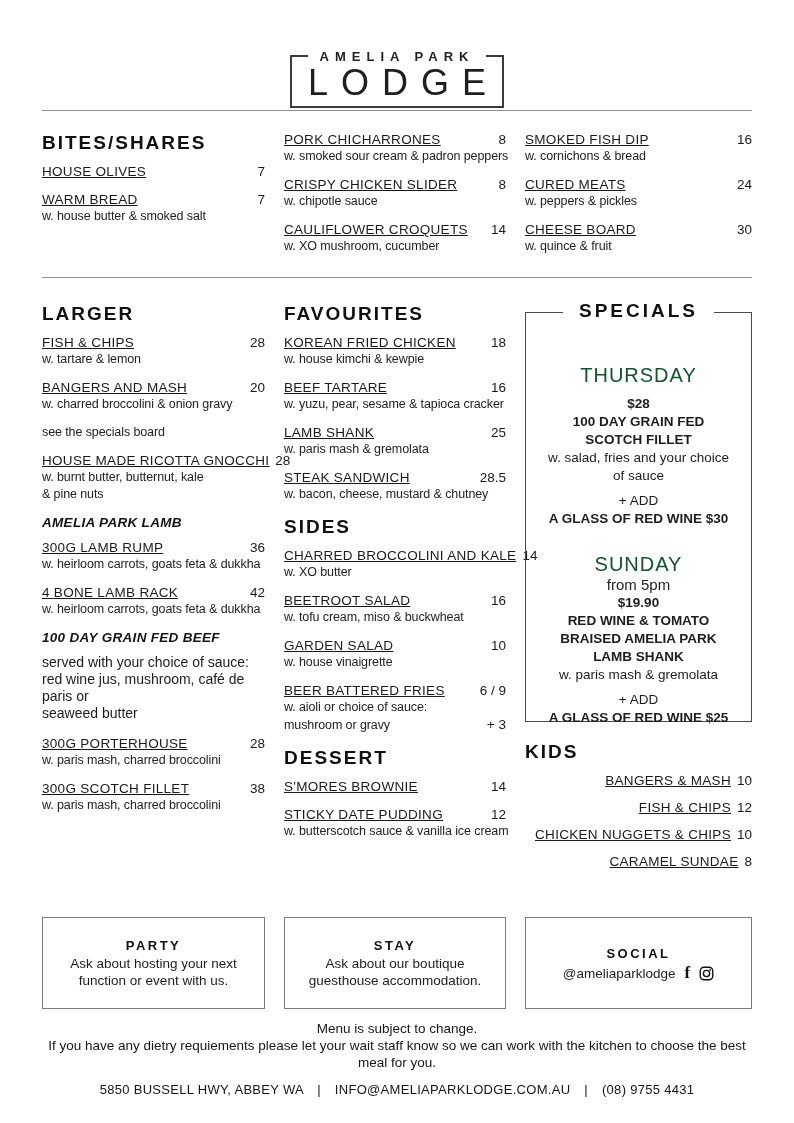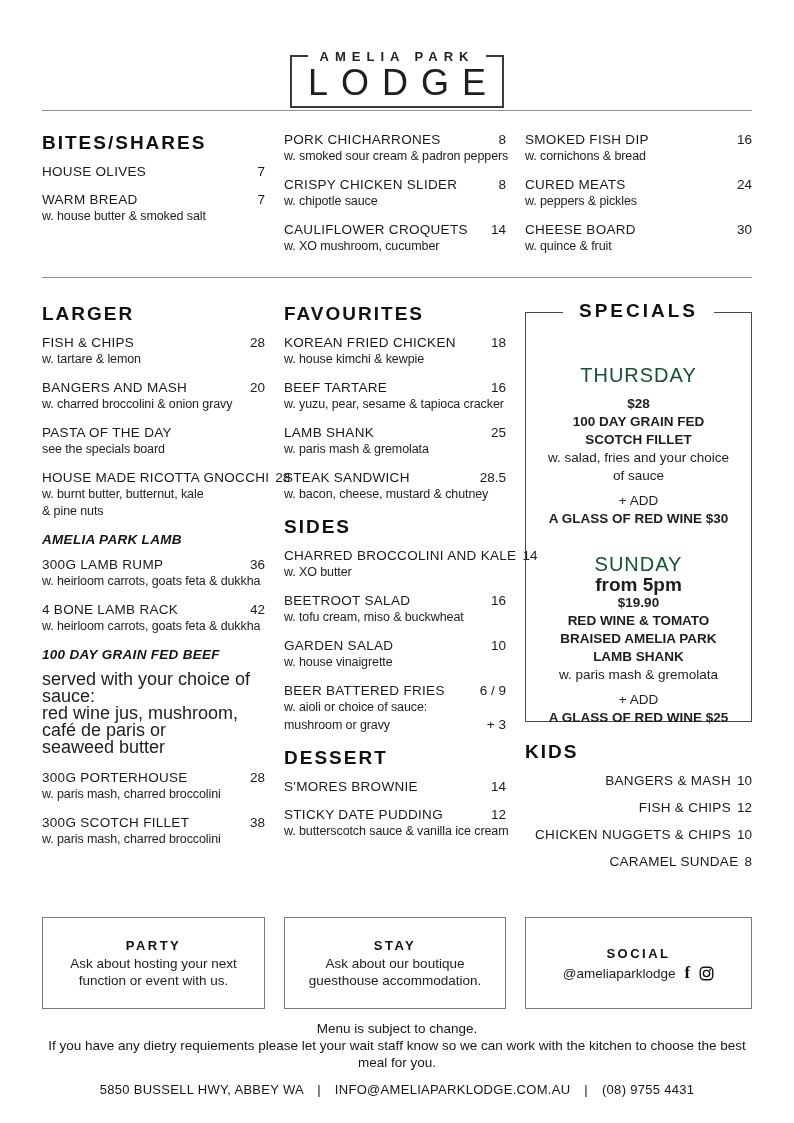--- a/index.html
+++ b/index.html
@@ -39,46 +39,46 @@
   .sec-title {
     font-size: 19px; font-weight: bold; letter-spacing: 2px;
     color: #111; line-height: 24px; margin-bottom: 8px;
   }
   .grid3 { display: grid; grid-template-columns: 223px 222px 227px; column-gap: 19px; }
   .section1 { margin-top: 20px; height: 146px; }
   .section2 { margin-top: 24px; height: 612px; overflow: hidden; }
 
   .item { margin-bottom: 11px; }
   .row { display: flex; justify-content: space-between; align-items: baseline; }
-  .nm { font-size: 13.5px; letter-spacing: 0.3px; line-height: 17px; white-space: nowrap; color: #1a1a1a; }
+  .nm { font-size: 13.5px; letter-spacing: 0.3px; line-height: 17px; white-space: nowrap; color: #1a1a1a; text-decoration: underline; }
   .pr { font-size: 13.5px; line-height: 17px; color: #1a1a1a; padding-left: 6px; }
   .ds { font-size: 12.5px; letter-spacing: -0.1px; line-height: 17px; color: #222; white-space: pre-line; }
   .ds-nw { white-space: nowrap; }
 
   .sub-head {
     font-size: 13.5px; font-weight: bold; font-style: italic; letter-spacing: 0.3px;
     line-height: 17px; margin: 6px 0 8px; color: #151515;
   }
-  .note { font-size: 18px; line-height: 17px; margin-bottom: 13px; white-space: pre-line; }
+  .note { font-size: 14px; line-height: 17px; margin-bottom: 13px; white-space: pre-line; }
   .gap-top { margin-top: 12px; }
 
   
   .sp-box {
     position: relative; border: 1px solid #4a4a4a; margin-top: 10px;
     height: 410px; padding: 32px 10px 0; text-align: center;
   }
   .sp-title {
     position: absolute; top: -13px; left: 0; right: 0; text-align: center;
   }
   .sp-title span {
     display: inline-block; background: #fff; padding: 0 16px;
     font-size: 19px; font-weight: bold; letter-spacing: 3px; color: #111;
   }
   .sp-day { font-size: 20px; letter-spacing: 1px; line-height: 24px; color: #14532d; }
-  .sp-sub { font-size: 19px; line-height: 18px; font-weight: bold; }
+  .sp-sub { font-size: 15px; line-height: 18px; }
   .sp-b { font-size: 13.5px; font-weight: bold; line-height: 18px; white-space: pre-line; }
   .sp-ds { font-size: 13.5px; line-height: 18px; white-space: pre-line; }
   .sp-add { font-size: 13.5px; line-height: 18px; margin-top: 7px; }
   .mt8 { margin-top: 8px; }
   .mt22 { margin-top: 24px; }
 
   
   .kids { margin-top: 18px; }
   .kids .row { margin-bottom: 10px; justify-content: flex-end; }
 
@@ -195,24 +195,20 @@
         <div class="ds ds-nw">w. tartare &amp; lemon</div>
       </div>
       <div class="item">
         <div class="row">
             <span class="nm">BANGERS AND MASH</span>
             <span class="pr">20</span>
           </div>
         <div class="ds ds-nw">w. charred broccolini &amp; onion gravy</div>
       </div>
       <div class="item">
-        <div class="row">
-            <span class="nm">PASTA OF THE DAY</span>
-            <span class="pr"></span>
-          </div>
         <div class="ds ds-nw">see the specials board</div>
       </div>
       <div class="item">
         <div class="row">
             <span class="nm">HOUSE MADE RICOTTA GNOCCHI</span>
             <span class="pr">28</span>
           </div>
         <div class="ds">w. burnt butter, butternut, kale
 &amp; pine nuts</div>
       </div>

